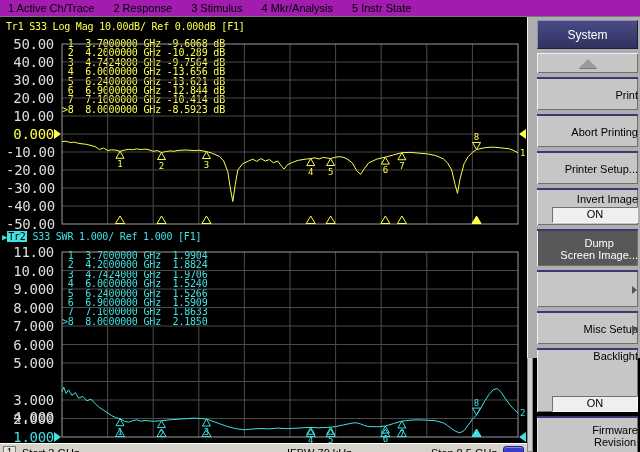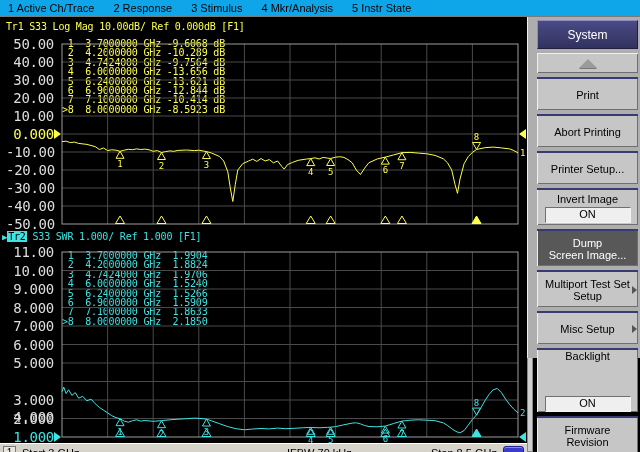--- a/index.html
+++ b/index.html
@@ -4,21 +4,21 @@
 <style>
   html,body{margin:0;padding:0;}
   body{
     width:640px;height:452px;position:relative;overflow:hidden;
     background:#000;font-family:"Liberation Sans",sans-serif;
     -webkit-font-smoothing:none;
   }
   
   .menubar{
     position:absolute;left:0;top:0;width:640px;height:17px;
-    background:#0ea5e9;border-bottom:1px solid #7a7a7a;
+    background:#a21caf;border-bottom:1px solid #7a7a7a;
     display:flex;align-items:center;gap:19px;padding-left:8px;box-sizing:border-box;
     font-size:11px;color:#000;white-space:nowrap;
   }
   .menubar .mitem{cursor:default;}
   
   .screen{position:absolute;left:0;top:17px;width:527px;height:435px;background:#000;padding-left:40px;}
   .trhdr{position:absolute;font-family:"DejaVu Sans Mono",monospace;font-size:10px;
          letter-spacing:-0.2px;white-space:pre;}
   #tr1-header{left:6px;top:4px;color:#ffff4d;}
   #tr2-header{left:2px;top:214px;color:#3fe3e3;}
@@ -51,21 +51,21 @@
   .panel-title{
     background:linear-gradient(#4a4a86,#32325f);color:#fff;
     font-size:12px;display:flex;align-items:center;justify-content:center;
     height:29px;flex:0 0 29px;
     border:1px solid;border-color:#8c8cc0 #1e1e40 #1e1e40 #8c8cc0;box-sizing:border-box;
   }
   .skey{
     background:#c6c6c6;color:#000;font-size:11px;text-align:center;
     border-top:2px solid #3a3a72;
     box-shadow:inset 1px 0 0 #efefef,inset -1px -1px 0 #6f6f6f;
-    display:flex;flex-direction:column;align-items:center;justify-content:center;
+    display:flex;flex-direction:column;align-items:flex-end;justify-content:center;
     white-space:pre-line;line-height:12px;position:relative;box-sizing:border-box;
     cursor:default;
   }
   .skey.selected{background:#585858;color:#fff;}
   .skey .state-box{
     width:84px;height:14px;background:#efefef;color:#000;margin-top:2px;
     border:1px solid;border-color:#707070 #f5f5f5 #f5f5f5 #707070;
     font-size:11px;line-height:13px;
   }
   .skey .sub-arrow{
@@ -246,22 +246,21 @@
     </div>
 </div>
 
 <div class="scrollstrip"></div>
 <div class="panel">
   <div class="panel-title">System</div>
   <div class="scrollbtn">
     <div class="tri-up"></div>
   </div>
   <div id="softkeys" style="display:contents"><div class="skey" style="flex: 0 0 33px;"><div>Print</div></div><div class="skey" style="flex: 0 0 33px;"><div>Abort Printing</div></div><div class="skey" style="flex: 0 0 33px;"><div>Printer Setup...</div></div><div class="skey" style="flex: 0 0 37px;"><div>Invert Image</div><div class="state-box">ON</div></div><div class="skey selected" style="flex: 0 0 37px;"><div>Dump
-Screen Image...</div></div><div class="skey" style="flex: 0 0 37px;"><div>Multiport Test Set
-Setup</div><div class="sub-arrow"></div></div><div class="skey" style="flex: 0 0 33px;"><div>Misc Setup</div><div class="sub-arrow"></div></div><div class="skey" style="flex: 0 0 37px; gap: 32px;"><div>Backlight</div><div class="state-box">ON</div></div><div class="skey" style="flex: 0 0 37px;"><div>Firmware
+Screen Image...</div></div><div class="skey" style="flex: 0 0 37px;"><div class="sub-arrow"></div></div><div class="skey" style="flex: 0 0 33px;"><div>Misc Setup</div><div class="sub-arrow"></div></div><div class="skey" style="flex: 0 0 37px; gap: 32px;"><div>Backlight</div><div class="state-box">ON</div></div><div class="skey" style="flex: 0 0 37px;"><div>Firmware
 Revision</div></div></div>
   <div class="scrollbtn down">
     <div class="tri-down"></div>
   </div>
 </div>
 
 <div class="statusbar">
   <span class="chanbox">1</span>
   <span class="sb-start">Start 3 GHz</span>
   <span class="sb-ifbw">IFBW 70 kHz</span>

